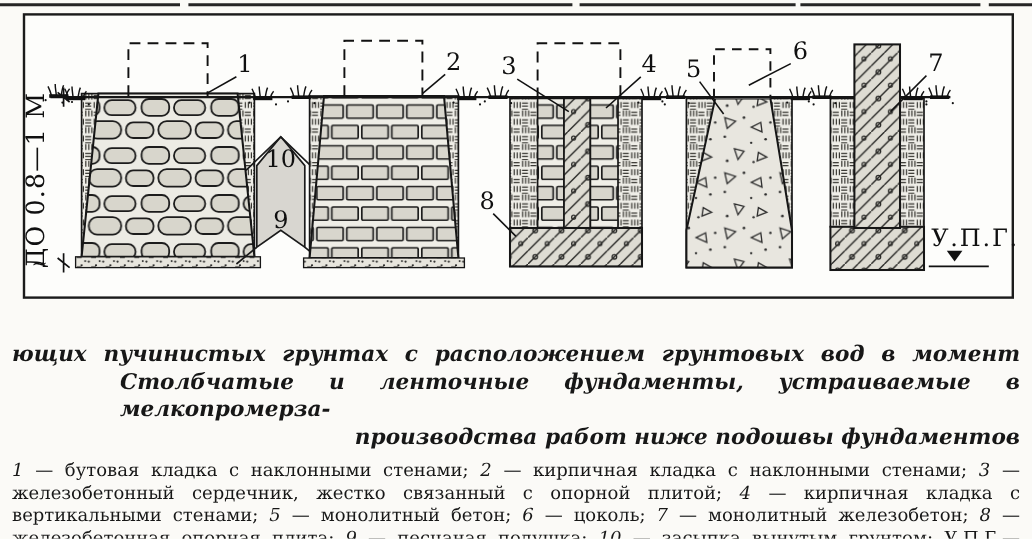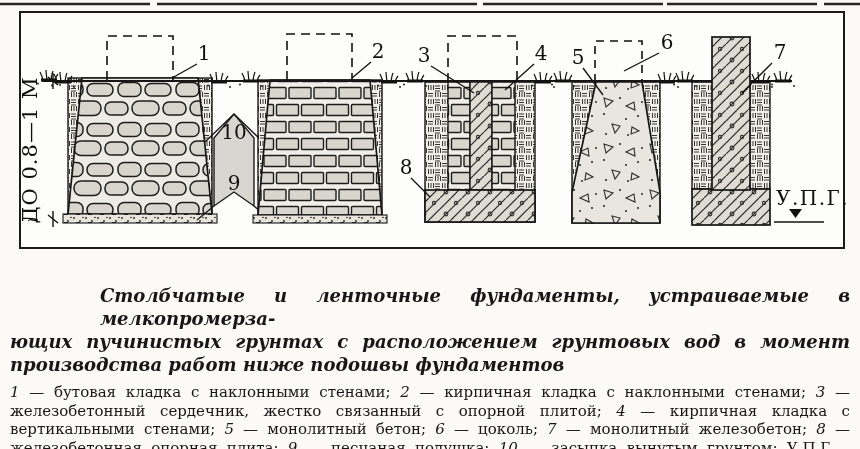--- a/index.html
+++ b/index.html
@@ -3,21 +3,21 @@
 <meta charset="utf-8">
 <style>
   html,body{margin:0;padding:0;background:#fbfaf7;width:860px;height:449px;overflow:hidden;}
   body{font-family:"DejaVu Serif",serif;color:#171717;}
   .figure-wrap{position:relative;width:860px;height:260px;}
   svg{display:block;}
   svg text{font-family:"DejaVu Serif",serif;fill:#101010;}
   .caption{margin:24px 10px 0 10px;font-style:italic;font-weight:bold;font-size:18px;line-height:23px;}
   .cap-line-just{text-align:justify;text-align-last:justify;}
   .cap-line-1{padding-left:90px;}
-  .cap-line-last{text-align:left;}
+  .cap-line-last{text-align:right;}
   .legend{margin:7px 10px 0 10px;font-size:15px;line-height:18.6px;text-align:justify;}
   .legend i{font-style:italic;}
 </style>
 </head>
 <body>
 
 <div class="figure-wrap">
 <svg width="860" height="260" viewBox="0 0 860 260">
   <defs>
     <pattern id="soil" width="14" height="14" patternUnits="userSpaceOnUse">
@@ -189,18 +189,18 @@
 
   <g>
     <text x="776" y="205" font-size="20" letter-spacing="1.5">У.П.Г.</text>
     <polygon points="789,209 802,209 795.5,218" fill="#111"></polygon>
     <path d="M774 222 H824" stroke="#111" stroke-width="1.6"></path>
   </g>
 </svg>
 </div>
 
 <div class="caption">
+  <div class="cap-line-just">ющих пучинистых грунтах с расположением грунтовых вод в момент</div>
   <div class="cap-line-just cap-line-1">Столбчатые и ленточные фундаменты, устраиваемые в мелкопромерза-</div>
-  <div class="cap-line-just">ющих пучинистых грунтах с расположением грунтовых вод в момент</div>
   <div class="cap-line-last">производства работ ниже подошвы фундаментов</div>
 </div>
 
 <p class="legend"><i>1</i> — бутовая кладка с наклонными стенами; <i>2</i> — кирпичная кладка с наклонными стенами; <i>3</i> — железобетонный сердечник, жестко связанный с опорной плитой; <i>4</i> — кирпичная кладка с вертикальными стенами; <i>5</i> — монолитный бетон; <i>6</i> — цоколь; <i>7</i> — монолитный железобетон; <i>8</i> — железобетонная опорная плита; <i>9</i> — песчаная подушка; <i>10</i> — засыпка вынутым грунтом; <span>У.П.Г.</span>— уровень промерзания грунта</p>
 
 </body></html>

